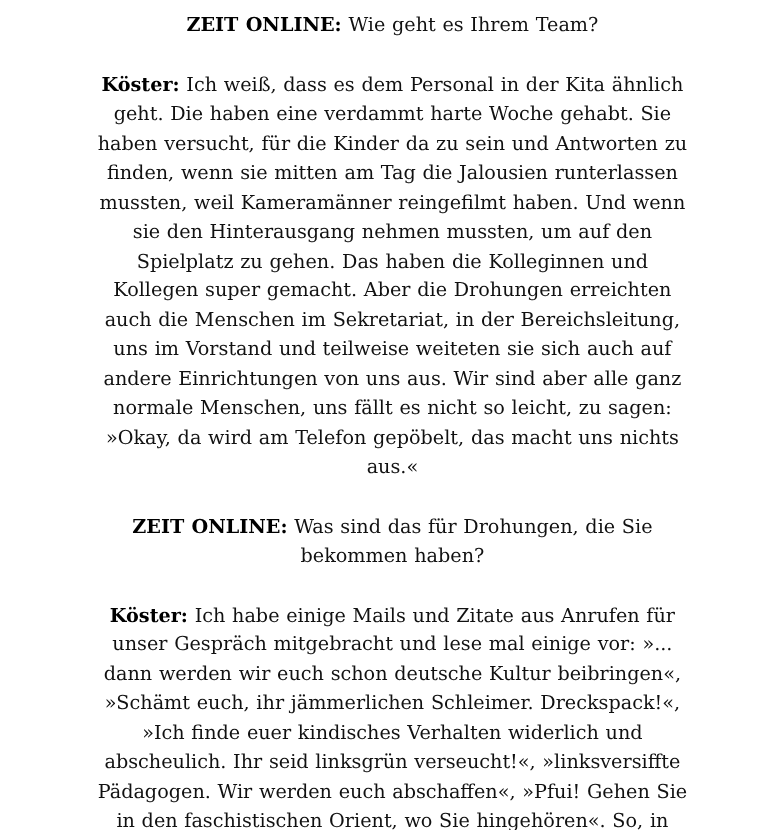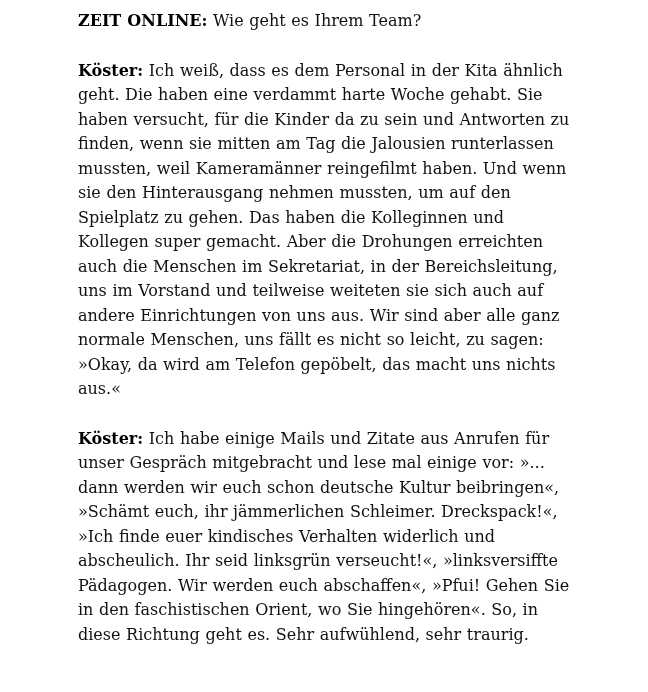--- a/index.html
+++ b/index.html
@@ -14,21 +14,21 @@
     font-family: "DejaVu Serif", "Liberation Serif", serif;
     color: #111111;
   }
   .article {
     padding: 9px 72px 20px 78px;
   }
   .article p {
     margin: 0 0 25px 0;
     font-size: 16px;
     line-height: 24.5px;
-    text-align: left;
+    text-align: center;
     word-spacing: 0.5px;
   }
   .article p:last-child {
     margin-bottom: 0;
   }
   .speaker {
     font-weight: bold;
     color: #000000;
   }
 </style>
@@ -40,19 +40,23 @@
   <p>
     <span class="speaker">ZEIT ONLINE:</span>
     <span>Wie geht es Ihrem Team?</span>
   </p>
 
   <p>
     <span class="speaker">Köster:</span>
     <span>Ich weiß, dass es dem Personal in der Kita ähnlich geht. Die haben eine verdammt harte Woche gehabt. Sie haben versucht, für die Kinder da zu sein und Antworten zu finden, wenn sie mitten am Tag die Jalousien runterlassen mussten, weil Kameramänner reingefilmt haben. Und wenn sie den Hinterausgang nehmen mussten, um auf den Spielplatz zu gehen. Das haben die Kolleginnen und Kollegen super gemacht. Aber die Drohungen erreichten auch die Menschen im Sekretariat, in der Bereichsleitung, uns im Vorstand und teilweise weiteten sie sich auch auf andere Einrichtungen von uns aus. Wir sind aber alle ganz normale Menschen, uns fällt es nicht so leicht, zu sagen: »Okay, da wird am Telefon gepöbelt, das macht uns nichts aus.«</span>
   </p>
 
+  <p>
+    <span class="speaker">ZEIT ONLINE:</span>
+    <span>Was sind das für Drohungen, die Sie bekommen haben?</span>
+  </p>
 
   <p>
     <span class="speaker">Köster:</span>
     <span>Ich habe einige Mails und Zitate aus Anrufen für unser Gespräch mitgebracht und lese mal einige vor: »... dann werden wir euch schon deutsche Kultur beibringen«, »Schämt euch, ihr jämmerlichen Schleimer. Dreckspack!«, »Ich finde euer kindisches Verhalten widerlich und abscheulich. Ihr seid linksgrün verseucht!«, »linksversiffte Pädagogen. Wir werden euch abschaffen«, »Pfui! Gehen Sie in den faschistischen Orient, wo Sie hingehören«. So, in diese Richtung geht es. Sehr aufwühlend, sehr traurig.</span>
   </p>
 
 </div>
 
 </body></html>

